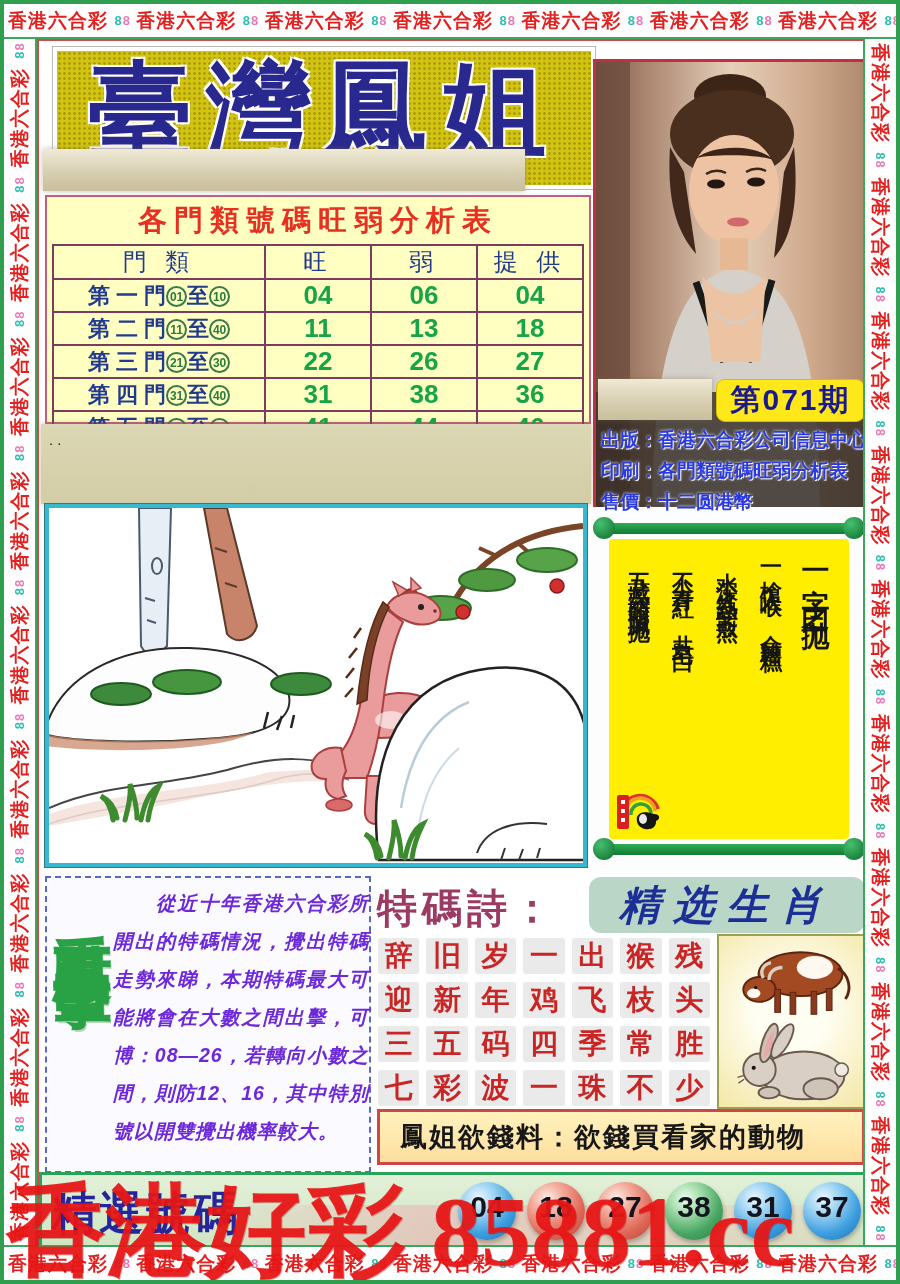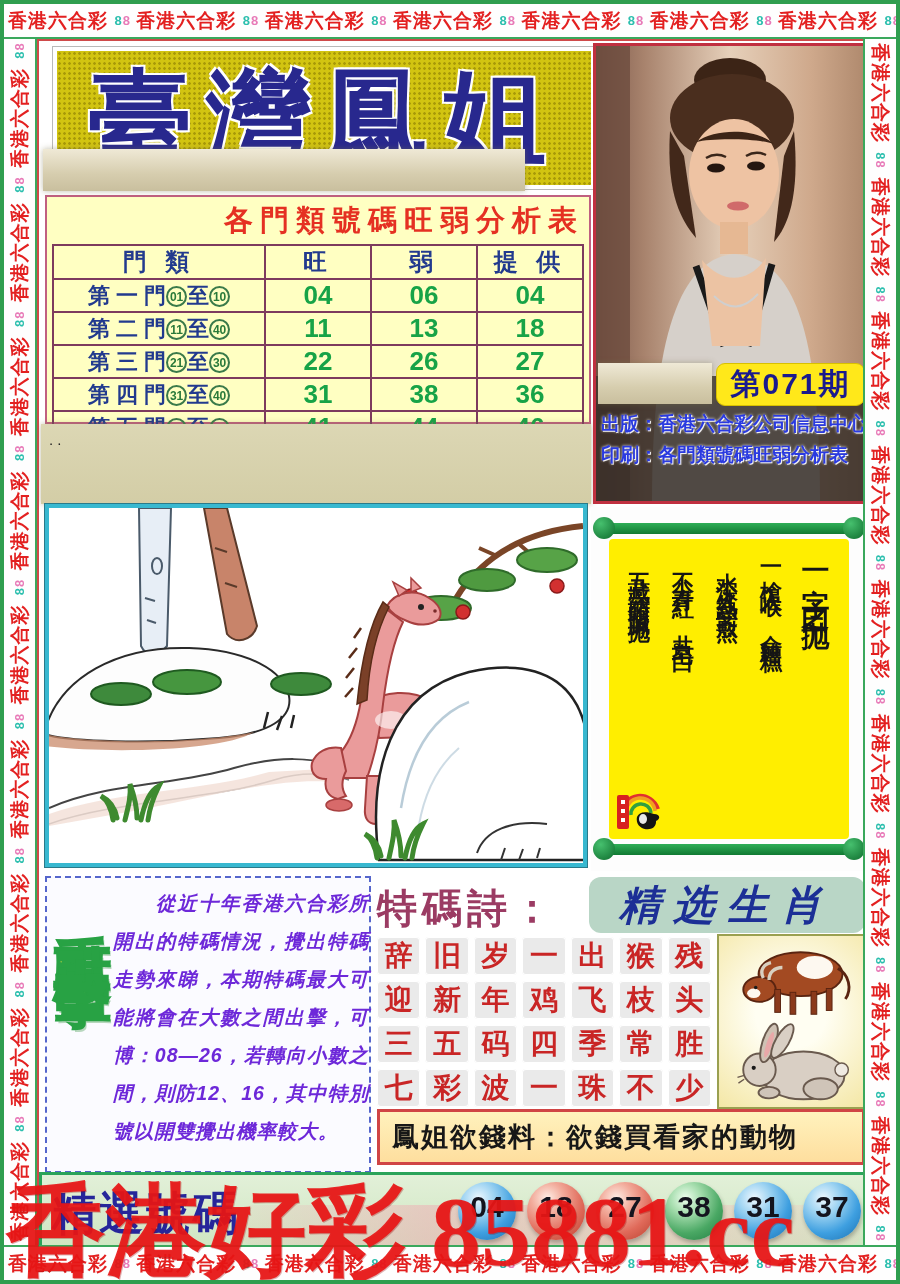--- a/index.html
+++ b/index.html
@@ -25,44 +25,44 @@
   .b8 i:last-child{color:#e87ab8;}
   
   .content{position:absolute;left:33px;top:35px;width:834px;height:1213px;background:#fff;
            border:2px solid #cf4a4a;box-sizing:border-box;z-index:1;}
   
   .title-box{position:absolute;left:14px;top:6px;width:542px;height:142px;
              background-color:#d2c411;
              background-image:radial-gradient(#a89a08 1px,rgba(0,0,0,0) 1.6px);
              background-size:5px 5px;border:4px solid #fff;outline:1px solid #b9b9b9;
              box-sizing:border-box;display:flex;align-items:center;justify-content:center;}
-  .title-text{font-family:Liberation Sans, sans-serif;font-weight:900;font-size:104px;line-height:1;
+  .title-text{font-family:Liberation Mono, monospace;font-weight:900;font-size:104px;line-height:1;
               color:#28288e;letter-spacing:14px;white-space:nowrap;
               text-shadow:0 0 3px #fff,2px 2px 0 #fff,-2px 2px 0 #fff,2px -2px 0 #fff,-2px -2px 0 #fff;text-align:right;}
   .censor{position:absolute;background:linear-gradient(180deg,#efe9d6,#d6cdae 60%,#c9bf9e);
           box-shadow:0 0 6px rgba(120,110,70,.45);}
   .censor-1{left:4px;top:108px;width:482px;height:42px;z-index:3;}
   .censor-2{left:2px;top:383px;width:550px;height:80px;background:linear-gradient(180deg,#dcd7b4,#d3cda6);}
   .margin-dots{position:absolute;left:10px;top:390px;color:#222;font-size:15px;letter-spacing:4px;z-index:4;}
   
   .analysis{position:absolute;left:6px;top:154px;width:546px;height:229px;background:#ffffc2;
             border:2px solid #c06080;box-sizing:border-box;padding:2px 5px;}
-  .an-title{color:#e53022;font-weight:900;font-size:29px;letter-spacing:7px;text-align:right;
+  .an-title{color:#e53022;font-weight:900;font-size:29px;letter-spacing:7px;text-align:center;
             font-family:"Liberation Sans",sans-serif;margin:2px 0 3px 0;}
   table.an{width:100%;border-collapse:collapse;table-layout:fixed;}
   table.an th,table.an td{border:2px solid #7d3b5e;text-align:center;padding:0;height:31px;}
-  table.an th{color:#223a8e;font-size:24px;font-weight:700;letter-spacing:6px;}
+  table.an th{color:#223a8e;font-size:24px;font-weight:400;letter-spacing:6px;}
   td.door{color:#223a8e;font-size:22px;font-weight:900;white-space:nowrap;}
   td.val{color:#17a347;font-size:26px;font-weight:900;font-family:"Liberation Sans",sans-serif;}
   .circ{display:inline-block;width:21px;height:21px;border:2px solid #3a7a4a;border-radius:50%;
         font-size:12px;line-height:19px;font-weight:700;color:#2a7a3a;text-align:center;
         vertical-align:2px;box-sizing:border-box;letter-spacing:0;}
   .col-door{width:40%;} .col-s{width:20%;}
   
-  .photo-frame{position:absolute;left:554px;top:2px;width:274px;height:461px;border:3px solid #c03040;
+  .photo-frame{position:absolute;left:554px;top:18px;width:274px;height:461px;border:3px solid #c03040;
                box-sizing:border-box;overflow:hidden;background:#9a7a62;}
   .photo-frame svg{display:block;}
   .censor-3{position:absolute;left:2px;top:317px;width:114px;height:41px;z-index:3;}
   .issue-badge{position:absolute;left:120px;top:317px;width:147px;height:41px;background:#ffe81a;
                border-radius:9px;display:flex;align-items:center;justify-content:center;z-index:3;
                color:#1a1a8e;font-weight:900;font-size:30px;letter-spacing:2px;border:1px solid #d8c000;}
   .pub{position:absolute;left:5px;top:362px;width:264px;z-index:3;color:#2a3ae0;font-weight:900;
        font-size:19px;line-height:31px;white-space:nowrap;
        text-shadow:0 0 3px #fff,1px 1px 0 rgba(255,255,255,.9);}
   
@@ -101,21 +101,21 @@
            grid-template-columns:repeat(7,1fr);grid-auto-rows:38px;column-gap:5px;row-gap:6px;}
   .sp-cell{background:#eaeaea;border-radius:4px;display:flex;align-items:center;justify-content:center;
            color:#c92525;font-family:"Liberation Serif",serif;font-weight:900;font-size:28px;
            box-shadow:inset 0 0 0 1px #fff;}
   .animal-box{position:absolute;left:678px;top:893px;width:148px;height:175px;border:2px solid #9aa050;
               box-sizing:border-box;background:radial-gradient(circle at 50% 45%,#fffef2 30%,#f4e7a6);}
   .animal-box svg{display:block;}
   
   .money-box{position:absolute;left:338px;top:1068px;width:488px;height:56px;box-sizing:border-box;
              background:linear-gradient(180deg,#fff2bd,#fede9e);border:3px solid #d04545;
-             display:flex;align-items:center;padding-left:12px;
+             display:flex;align-items:center;padding-left:20px;
              font-family:"Liberation Serif",serif;font-weight:900;font-size:27px;color:#171717;
              letter-spacing:2px;white-space:nowrap;}
   
   .panel{position:absolute;left:0px;top:1131px;width:830px;height:78px;box-sizing:border-box;
          background:linear-gradient(180deg,#e2f0d8,#cfe6c2);border:3px solid #2aa35a;}
   .panel-blur{position:absolute;left:200px;right:6px;top:30px;height:40px;border-radius:10px;
               background:linear-gradient(90deg,rgba(240,185,185,.15),rgba(238,175,180,.55) 30%,rgba(240,190,185,.5) 70%,rgba(240,200,195,.2));}
   .panel-title{position:absolute;left:10px;top:8px;color:#26269a;font-weight:900;font-size:46px;
                letter-spacing:3px;transform:scaleX(.96);transform-origin:left;}
   .balls{position:absolute;right:5px;top:7px;display:flex;gap:11px;}
@@ -397,20 +397,21 @@
         <path d="M100,220 L128,300 M176,218 L152,300" stroke="#1a1a1a" stroke-width="7"></path>
         <path d="M106,214 C126,238 152,238 170,212 L164,300 L116,300 Z" fill="#ecc3a3"></path>
         <path d="M118,250 Q140,272 162,248" stroke="#cfcfcf" stroke-width="2" fill="none"></path>
         <rect x="0" y="330" width="268" height="125" fill="#322b26" opacity="0.82"></rect>
       </svg>
       <div class="censor censor-3"></div>
       <div class="issue-badge">第071期</div>
       <div class="pub">
         <div>出版：香港六合彩公司信息中心</div>
         <div>印刷：各門類號碼旺弱分析表</div>
+        <div>售價：十二圆港幣</div>
       </div>
     </div>
 
     <div class="pic-box">
       <svg width="534" height="355" viewBox="0 0 534 355">
         <rect width="534" height="355" fill="#ffffff"></rect>
         <path d="M90,0 L122,0 L118,138 C108,150 98,150 92,138 Z" fill="#e7eef6" stroke="#4a5a6a" stroke-width="2"></path>
         <ellipse cx="108" cy="58" rx="5" ry="8" fill="none" stroke="#4a5a6a" stroke-width="2"></ellipse>
         <path d="M96,90 l10,3 M98,112 l9,3" stroke="#4a5a6a" stroke-width="2"></path>
         <path d="M155,0 L178,0 L208,118 C203,134 186,136 178,126 Z" fill="#c8846a" stroke="#5a3a2a" stroke-width="2"></path>

